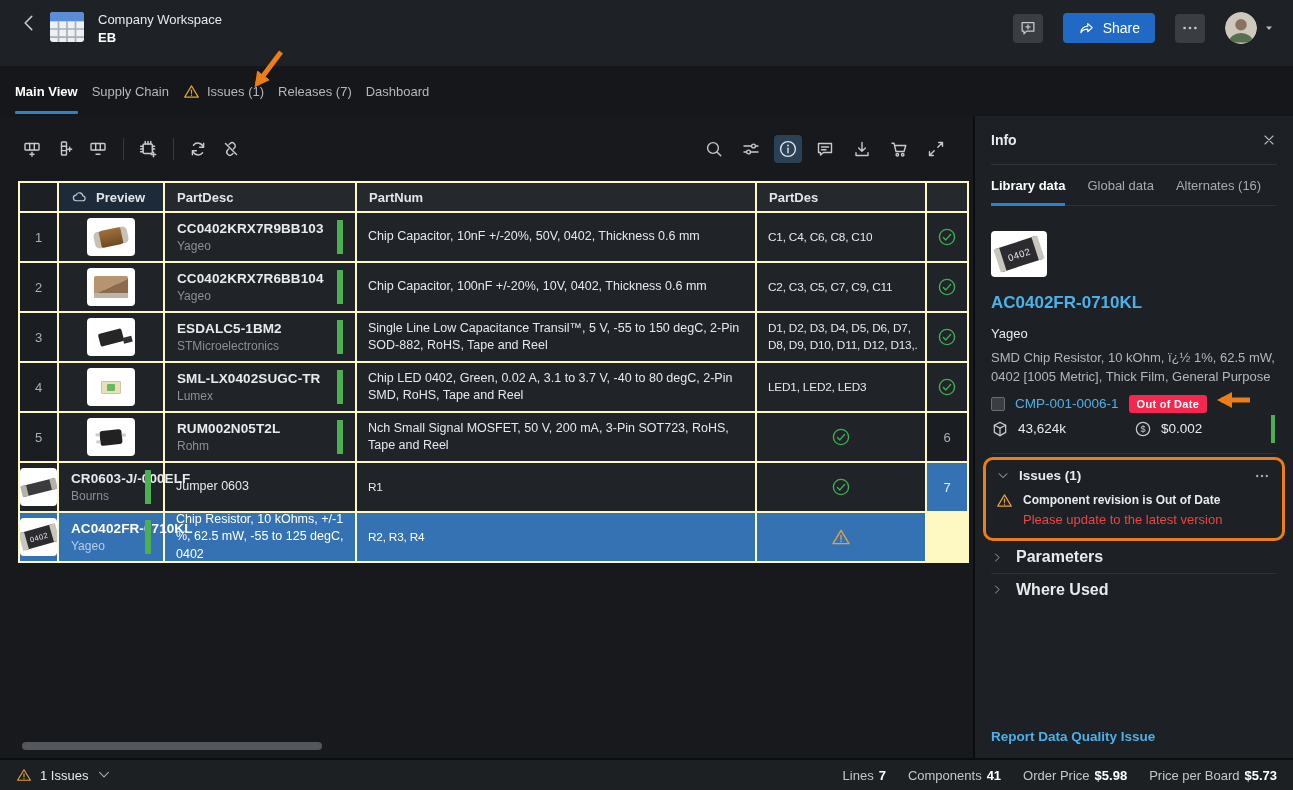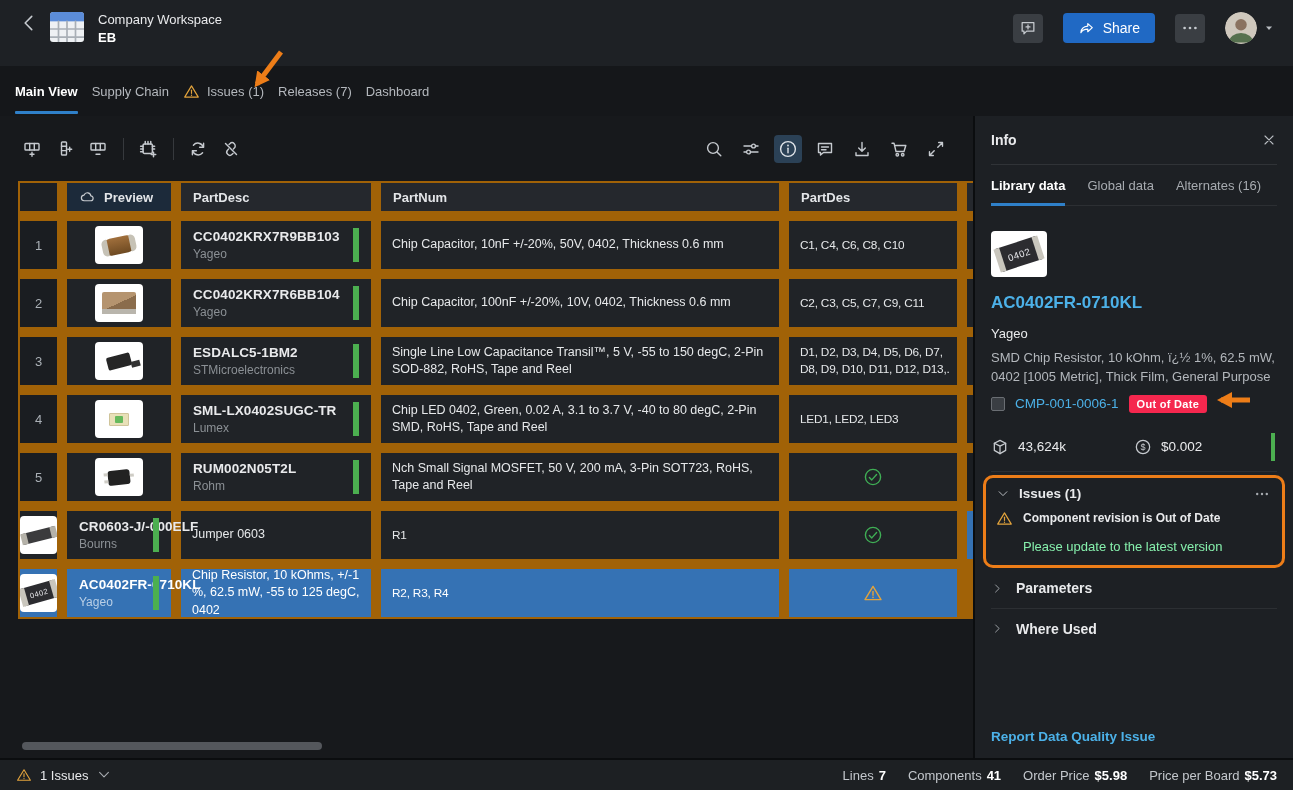--- a/index.html
+++ b/index.html
@@ -29,21 +29,21 @@
 .tab .icon{width:17px;height:17px}
 .toolbar{position:absolute;top:116px;left:0;width:973px;height:65px;display:flex;align-items:center;padding:0 18px}
 .tool{width:28px;height:28px;display:flex;align-items:center;justify-content:center;margin-right:5px;border-radius:4px}
 .tool .icon{width:20px;height:20px}
 .tool.lg .icon{width:22px;height:22px}
 .tooldiv{width:1px;height:22px;background:#36393d;margin:0 10px 0 6px}
 .toolbar-right{margin-left:auto;display:flex;align-items:center;gap:4px}
 .tool.active{background:#2b4156}
 .tool.active .icon{color:#dfe3e8}
 .tablewrap{position:absolute;left:18px;top:181px}
-.tbl{display:grid;grid-template-columns:37px 104px 190px 398px 168px 40px;gap:10px;background:#a16207;padding:2px}
+.tbl{display:grid;grid-template-columns:37px 104px 190px 398px 168px 40px;gap:2px;background:#fef9c3;padding:2px}
 .hcell{background:#25282d;display:flex;align-items:center;padding:0 12px;font-weight:bold;font-size:13px;height:28px;color:#e3e5e8}
 .hcell.num{background:#1c1f23}
 .hcell.preview{background:#1c2a3a;gap:8px}
 .hcell .icon{width:17px;height:17px}
 .cell{background:#202327;display:flex;align-items:center;padding:0 12px;font-size:13px;height:48px}
 .cell.num{background:#1a1d21;justify-content:center;color:#aab0b6;padding:0}
 .cell.preview{justify-content:center;padding:0}
 .cell.partnum{flex-direction:column;align-items:flex-start;justify-content:center;gap:3px;position:relative}
 .pn{font-size:13.5px;font-weight:bold;letter-spacing:.1px;white-space:nowrap}
 .mfr{font-size:12px;color:#8b9095}
@@ -89,34 +89,34 @@
 .pimg-lg{width:56px;height:46px;background:#fff;border-radius:4px;display:flex;align-items:center;justify-content:center;margin-top:25px}
 .pimg-lg .comp-resistor{width:42px;height:24px;transform:rotate(-18deg)}
 .pimg-lg .comp-resistor .clabel{font-size:9.5px}
 .ititle{margin-top:16px;font-size:17px;font-weight:bold;color:#4cb1e8}
 .imfr{margin-top:13px;font-size:13px;color:#e9eaec}
 .idesc{margin-top:8px;color:#b3b7bc;line-height:1.45;font-size:13px}
 .cmprow{margin-top:8px;display:flex;align-items:center;gap:10px}
 .checkbox{width:14px;height:14px;border:1px solid #6a6e73;background:#3a3e43;border-radius:2px}
 .cmplink{color:#4cb1e8;font-size:13.5px}
 .badge{background:#f5274e;color:#fff;font-size:11px;font-weight:bold;padding:3px 8px;border-radius:3px;letter-spacing:.3px}
-.statrow{margin-top:22px;display:flex;align-items:center;position:relative;height:24px}
+.statrow{margin-top:4px;display:flex;align-items:center;position:relative;height:24px}
 .stat{display:flex;gap:9px;align-items:center;width:152px;font-size:13.5px}
 .stat .icon{width:18px;height:18px}
 .statbar{position:absolute;right:2px;top:-2px;width:4px;height:28px;background:#4caf50}
 .sec-divider{height:1px;background:#2c2f33;margin-top:12px}
 .issues-box{border:3px solid #ed7d18;border-radius:10px;margin:3px -8px 0 -8px;padding:8px 12px 11px 10px}
 .ibox-head{display:flex;align-items:center;gap:9px;font-weight:bold;font-size:13.5px}
 .ibox-head .chev{width:14px;height:14px;color:#b9bdc2}
 .ibox-head .dots{margin-left:auto;width:16px;height:16px;color:#a7abb0}
 .ibox-item{display:flex;align-items:center;gap:10px;margin-top:8px;font-weight:bold;font-size:12px}
 .ibox-item .icon{width:17px;height:17px}
-.ibox-sub{margin-left:27px;margin-top:12px;color:#86efac;font-size:13px}
+.ibox-sub{margin-left:27px;margin-top:3px;color:#ef4444;font-size:13px}
 .isections{margin-top:1px}
-.isec{height:40px;display:flex;align-items:center;gap:12px;font-weight:bold;font-size:14px;border-bottom:1px solid #2c2f33}
+.isec{height:32px;display:flex;align-items:center;gap:12px;font-weight:bold;font-size:16px;border-bottom:1px solid #2c2f33}
 .isec:last-child{border-bottom:none}
 .isec .icon{width:13px;height:13px;color:#a7abb0}
 .report{position:absolute;left:16px;bottom:14px;color:#4cb1e8;font-weight:bold;font-size:13.5px}
 .statusbar{position:absolute;left:0;right:0;bottom:0;height:32px;background:#1d2023;border-top:2px solid #0b0d0f;display:flex;align-items:center;padding:0 16px}
 .sb-left{display:flex;align-items:center;gap:8px}
 .sb-left .icon{width:16px;height:16px;color:#e2a33c}
 .sb-left .icon.sb-chev{color:#a7abb0}
 .sb-chev{width:12px;height:12px}
 .sb-right{margin-left:auto;display:flex;align-items:center}
 .metric{margin-left:22px;color:#c3c7cc;font-size:13px}

